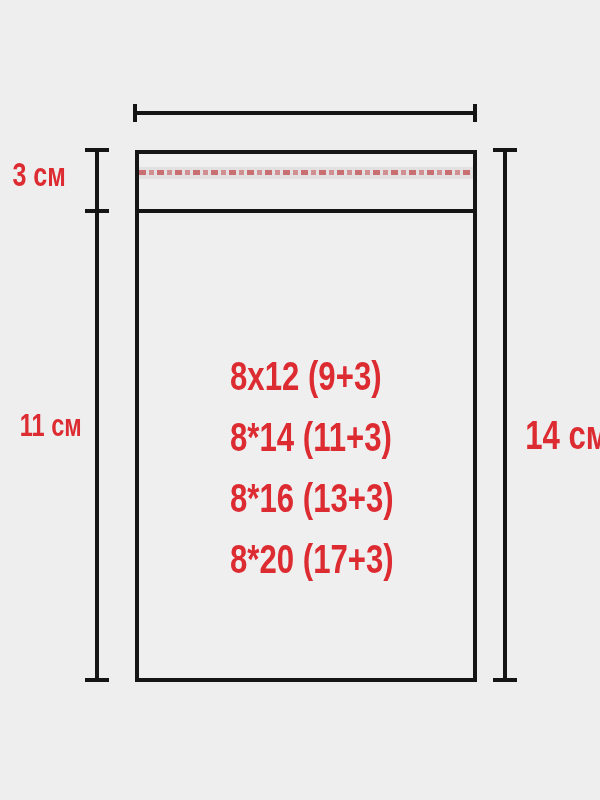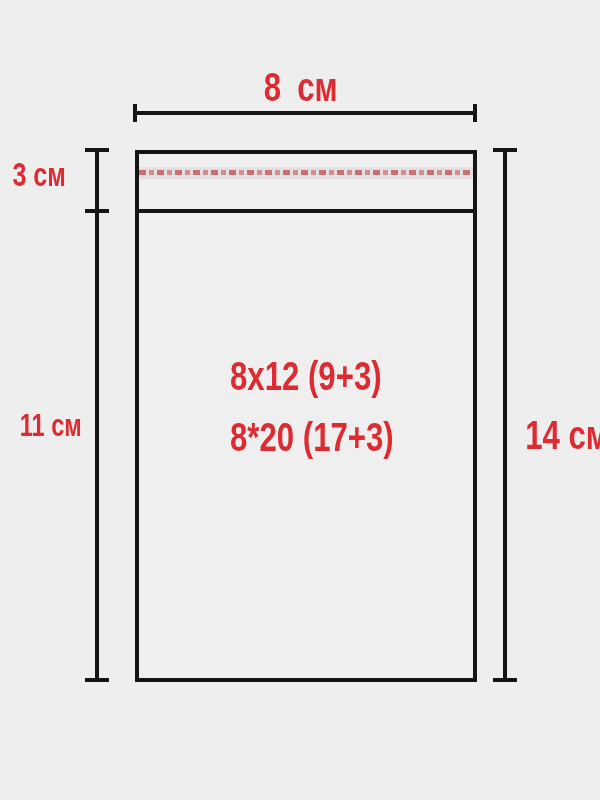--- a/index.html
+++ b/index.html
@@ -100,23 +100,20 @@
     display: inline-block;
     transform: scaleX(0.76);
     transform-origin: 0 50%;
   }
 </style>
 </head>
 <body>
 
 <div class="canvas">
 
-  <div class="dim-label label-width">
-    <span>8 см</span>
-  </div>
   <div class="hline top-dim-line"></div>
   <div class="tick-v top-tick-left"></div>
   <div class="tick-v top-tick-right"></div>
 
   <div class="bag"></div>
   <div class="strip">
     <div class="strip-band"></div>
   </div>
   <div class="hline flap-line"></div>
 
@@ -136,17 +133,23 @@
   <div class="tick-h right-tick-bot"></div>
   <div class="dim-label label-total">
     <span>14 см</span>
   </div>
 
   <div class="size-list">
     <div class="size-line">
       <span>8x12 (9+3)</span>
     </div>
     <div class="size-line">
+      <span>8*14 (11+3)</span>
+    </div>
+    <div class="size-line">
+      <span>8*16 (13+3)</span>
+    </div>
+    <div class="size-line">
       <span>8*20 (17+3)</span>
     </div>
   </div>
 
 </div>
 
 </body></html>

